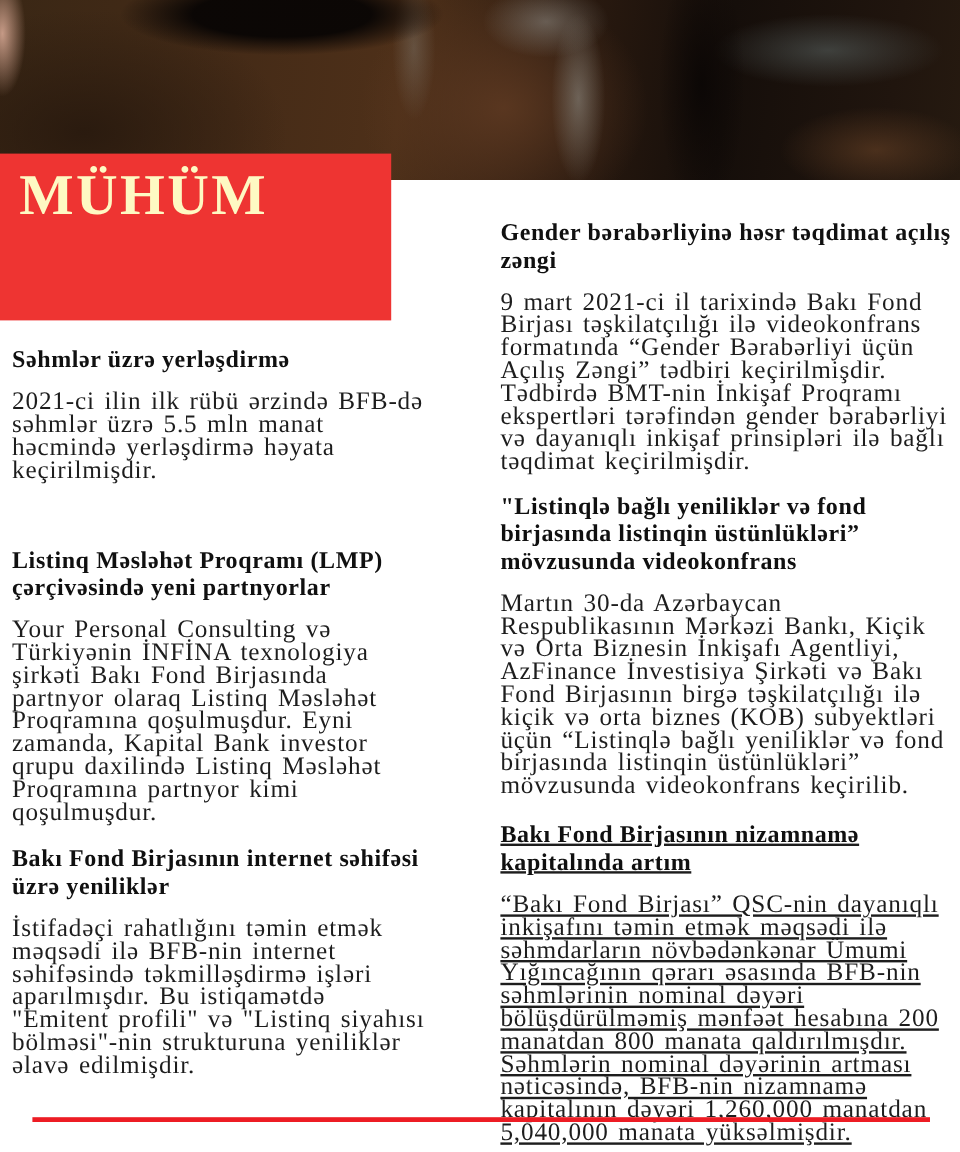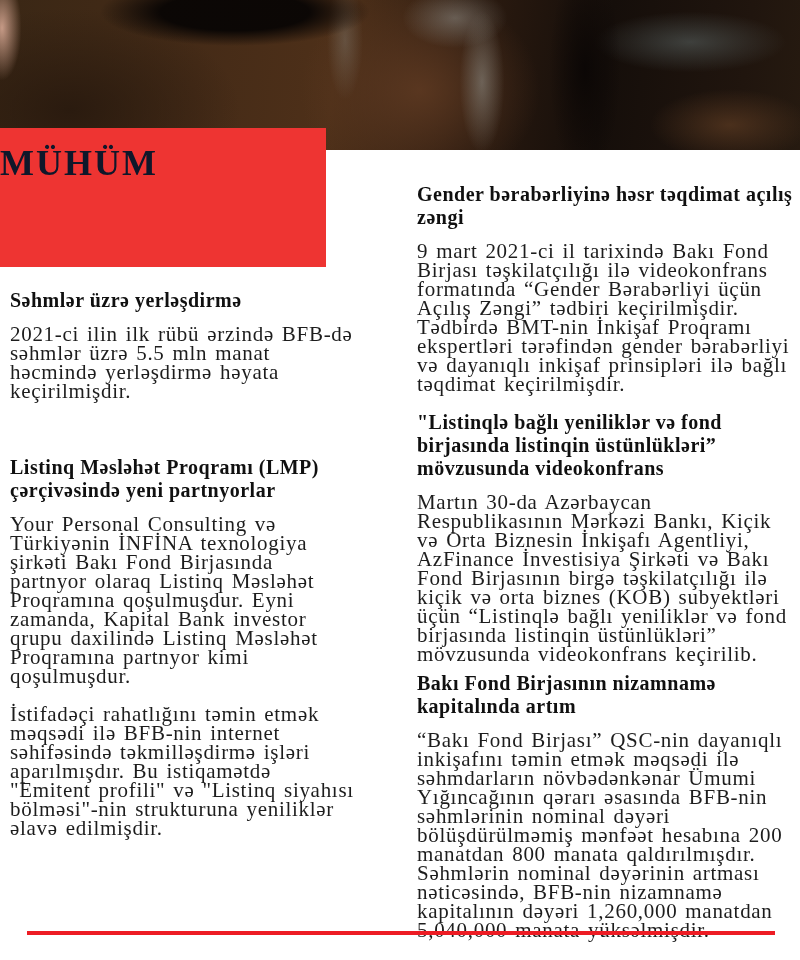--- a/index.html
+++ b/index.html
@@ -32,24 +32,24 @@
   }
   
   #headline-box {
     position: absolute;
     left: 0; top: 128px;
     width: 326px; height: 139px;
     background: #ee3432;
   }
   #headline-box .title {
     margin: 0;
-    padding: 13px 10px 0 0;
-    color: #0f172a;
+    padding: 13px 10px 0 16px;
+    color: #fef9c3;
     font-weight: bold;
-    font-size: 36px;
+    font-size: 48px;
     line-height: 44px;
     letter-spacing: 2px;
   }
   
   .col { position: absolute; }
   #col-left  { left: 10px;  top: 289px; width: 344px; font-family: Liberation Serif, serif; }
   #col-right { left: 417px; top: 183px; width: 376px; }
   .sec h3 {
     margin: 0 0 13px 0;
     font-size: 20px;
@@ -63,21 +63,21 @@
     font-size: 21px;
     line-height: 19px;
     color: #1d1d1d;
     letter-spacing: 0.7px;
     word-spacing: 2px;
   }
   
   #sec-l2 { margin-top: 55px; }
   #sec-l3 { margin-top: 19px; }
   #sec-r2 { margin-top: 17px; }
-  #sec-r3 { margin-top: 8px;  }
+  #sec-r3 { margin-top: 21px; text-decoration: underline;  }
   
   #footer-rule {
     position: absolute;
     left: 27px; top: 931px;
     width: 748px; height: 4px;
     background: #ed1c24;
   }
 </style>
 </head>
 <body>
@@ -93,20 +93,21 @@
   <div id="col-left" class="col">
     <section class="sec" id="sec-l1">
       <h3>Səhmlər üzrə yerləşdirmə</h3>
       <p>2021-ci ilin ilk rübü ərzində BFB-də səhmlər üzrə 5.5 mln manat həcmində yerləşdirmə həyata keçirilmişdir.</p>
     </section>
     <section class="sec" id="sec-l2">
       <h3>Listinq Məsləhət Proqramı (LMP) çərçivəsində yeni partnyorlar</h3>
       <p>Your Personal Consulting və Türkiyənin İNFİNA texnologiya şirkəti Bakı Fond Birjasında partnyor olaraq Listinq Məsləhət Proqramına qoşulmuşdur. Eyni zamanda, Kapital Bank investor qrupu daxilində Listinq Məsləhət Proqramına partnyor kimi qoşulmuşdur.</p>
     </section>
     <section class="sec" id="sec-l3">
+      <h3>Bakı Fond Birjasının internet səhifəsi üzrə yeniliklər</h3>
       <p>İstifadəçi rahatlığını təmin etmək məqsədi ilə BFB-nin internet səhifəsində təkmilləşdirmə işləri aparılmışdır. Bu istiqamətdə "Emitent profili" və "Listinq siyahısı bölməsi"-nin strukturuna yeniliklər əlavə edilmişdir.</p>
     </section>
   </div>
 
   <div id="col-right" class="col">
     <section class="sec" id="sec-r1">
       <h3>Gender bərabərliyinə həsr təqdimat açılış zəngi</h3>
       <p>9 mart 2021-ci il tarixində Bakı Fond Birjası təşkilatçılığı ilə videokonfrans formatında “Gender Bərabərliyi üçün Açılış Zəngi” tədbiri keçirilmişdir. Tədbirdə BMT-nin İnkişaf Proqramı ekspertləri tərəfindən gender bərabərliyi və dayanıqlı inkişaf prinsipləri ilə bağlı təqdimat keçirilmişdir.</p>
     </section>
     <section class="sec" id="sec-r2">

